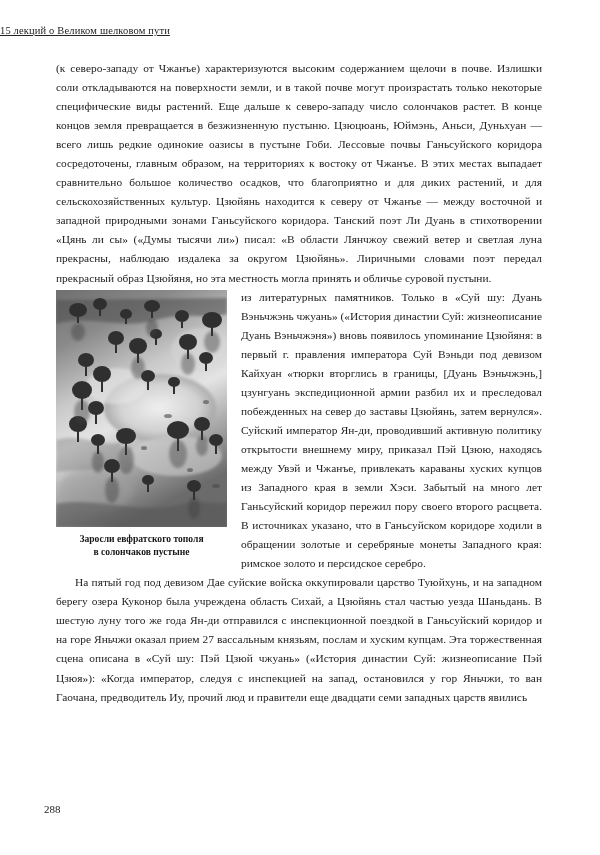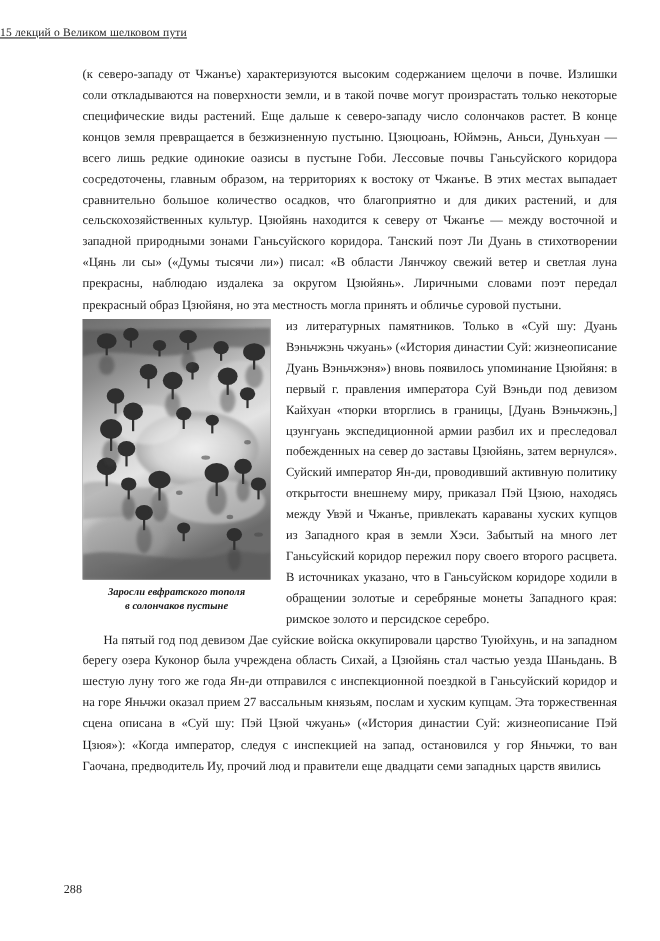--- a/index.html
+++ b/index.html
@@ -27,21 +27,21 @@
     font-size: 10.5px;
     letter-spacing: 0.15px;
     color: #232323;
     text-decoration: underline;
   }
 
   
   .textblock {
     position: absolute;
     top: 59px;
-    left: 75px;
+    left: 56px;
     width: 486px;
   }
 
   p.body {
     margin: 0;
     font-size: 11.4px;
     line-height: 19.05px;
     text-align: justify;
     text-justify: inter-word;
     color: #1d1d1d;
@@ -66,29 +66,28 @@
     filter: grayscale(100%);
   }
   .photo svg { display: block; width: 171px; height: 237px; }
 
   .caption {
     margin-top: 5px;
     width: 171px;
     text-align: center;
     font-size: 9.6px;
     line-height: 13px;
-    font-style: italic;
     font-weight: bold;
     color: #171717;
   }
 
   
   .folio {
     position: absolute;
-    left: 58px;
+    left: 44px;
     top: 803px;
     font-size: 11px;
     color: #232323;
   }
 </style>
 </head>
 <body>
 
 <div class="page">
 

